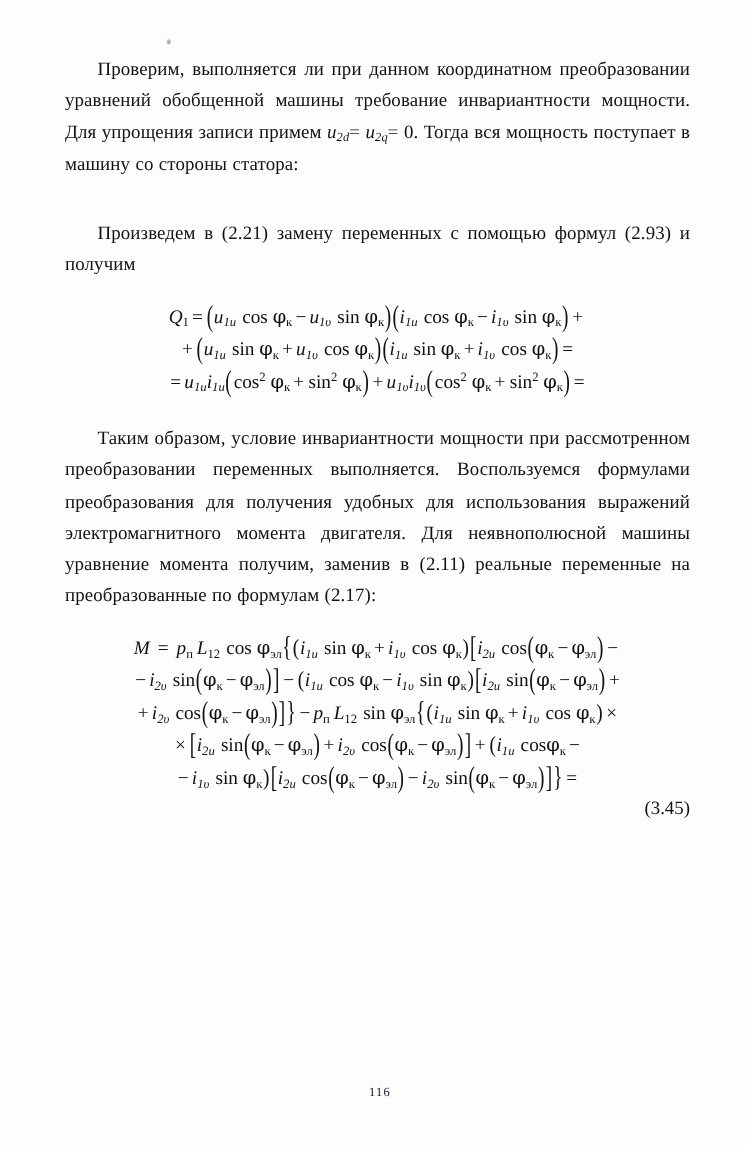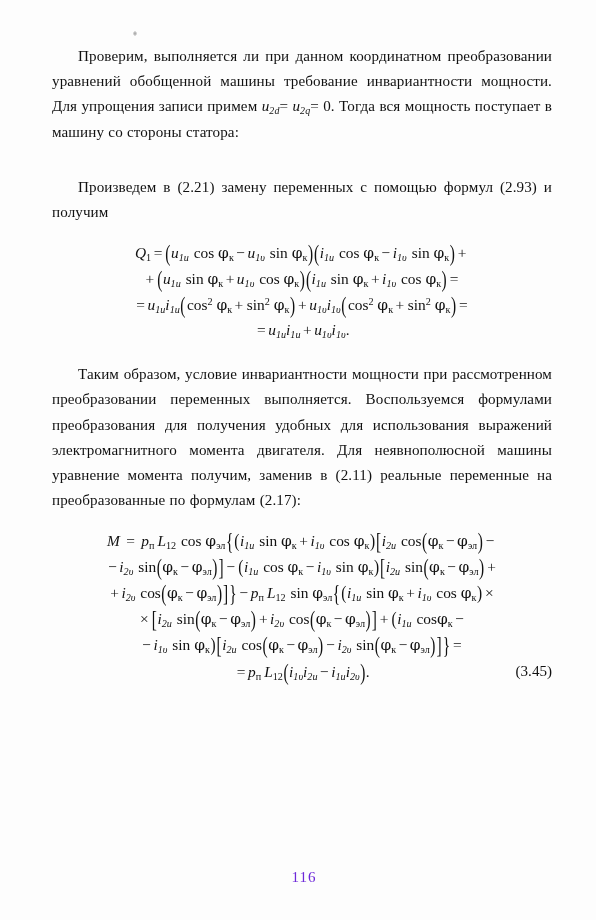--- a/index.html
+++ b/index.html
@@ -100,23 +100,23 @@
   .pth.sm { transform: scaleY(1.2); }
   .brc { transform: scaleY(1.5); }
   .sp2 { display: inline-block; width: 3px; }
 
   .folio {
     position: absolute;
     left: 12px;
     right: 0;
     top: 869px;
     text-align: center;
-    font-size: 15px;
-    font-family: "Liberation Serif", "DejaVu Serif", serif;
-    color: #6d28d9;
+    font-size: 10px;
+    font-family: "Liberation Serif", "DejaVu Serif", serif;
+    color: #0f172a;
     letter-spacing: 1px;
   }
 </style>
 </head>
 <body>
 
 <div class="page">
 
   <div class="speck"></div>
 
@@ -144,23 +144,20 @@
       </div>
 
       <div class="mrow">
         <span><span class="op">+</span><span class="pth">(</span><i class="v">u</i><sub>1<i>u</i></sub>&nbsp;<span class="fn">sin</span>&nbsp;<span class="gk">φ</span><sub class="rm">к</sub><span class="op">+</span><i class="v">u</i><sub>1<i>υ</i></sub>&nbsp;<span class="fn">cos</span>&nbsp;<span class="gk">φ</span><sub class="rm">к</sub><span class="pth">)</span><span class="pth">(</span><i class="v">i</i><sub>1<i>u</i></sub>&nbsp;<span class="fn">sin</span>&nbsp;<span class="gk">φ</span><sub class="rm">к</sub><span class="op">+</span><i class="v">i</i><sub>1<i>υ</i></sub>&nbsp;<span class="fn">cos</span>&nbsp;<span class="gk">φ</span><sub class="rm">к</sub><span class="pth">)</span><span class="op">=</span></span>
       </div>
 
       <div class="mrow">
         <span><span class="op">=</span><i class="v">u</i><sub>1<i>u</i></sub><i class="v">i</i><sub>1<i>u</i></sub><span class="pth">(</span><span class="fn">cos</span><sup>2</sup>&nbsp;<span class="gk">φ</span><sub class="rm">к</sub><span class="op">+</span><span class="fn">sin</span><sup>2</sup>&nbsp;<span class="gk">φ</span><sub class="rm">к</sub><span class="pth">)</span><span class="op">+</span><i class="v">u</i><sub>1<i>υ</i></sub><i class="v">i</i><sub>1<i>υ</i></sub><span class="pth">(</span><span class="fn">cos</span><sup>2</sup>&nbsp;<span class="gk">φ</span><sub class="rm">к</sub><span class="op">+</span><span class="fn">sin</span><sup>2</sup>&nbsp;<span class="gk">φ</span><sub class="rm">к</sub><span class="pth">)</span><span class="op">=</span></span>
       </div>
 
-      <div class="mrow tight">
-        <span><span class="op">=</span><i class="v">u</i><sub>1<i>u</i></sub><i class="v">i</i><sub>1<i>u</i></sub><span class="op">+</span><i class="v">u</i><sub>1<i>υ</i></sub><i class="v">i</i><sub>1<i>υ</i></sub>.</span>
-      </div>
 
     </div>
 
     <div class="gap-l"></div>
 
     <p class="body-par">
       Таким образом, условие инвариантности мощности при рассмотренном преобразовании переменных выполняется. Воспользуемся формулами преобразования для получения удобных для использования выражений электромагнитного момента двигателя. Для неявнополюсной машины уравнение момента получим, заменив в (2.11) реальные переменные на преобразованные по формулам (2.17):
     </p>
 
     <div class="gap-m"></div>
@@ -181,21 +178,20 @@
 
       <div class="mrow">
         <span><span class="op">×</span><span class="brk">[</span><i class="v">i</i><sub>2<i>u</i></sub>&nbsp;<span class="fn">sin</span><span class="pth">(</span><span class="gk">φ</span><sub class="rm">к</sub><span class="op">−</span><span class="gk">φ</span><sub class="rm">эл</sub><span class="pth">)</span><span class="op">+</span><i class="v">i</i><sub>2<i>υ</i></sub>&nbsp;<span class="fn">cos</span><span class="pth">(</span><span class="gk">φ</span><sub class="rm">к</sub><span class="op">−</span><span class="gk">φ</span><sub class="rm">эл</sub><span class="pth">)</span><span class="brk">]</span><span class="op">+</span><span class="pth sm">(</span><i class="v">i</i><sub>1<i>u</i></sub>&nbsp;<span class="fn">cos</span><span class="gk">φ</span><sub class="rm">к</sub><span class="op">−</span></span>
       </div>
 
       <div class="mrow">
         <span><span class="op">−</span><i class="v">i</i><sub>1<i>υ</i></sub>&nbsp;<span class="fn">sin</span>&nbsp;<span class="gk">φ</span><sub class="rm">к</sub><span class="pth sm">)</span><span class="brk">[</span><i class="v">i</i><sub>2<i>u</i></sub>&nbsp;<span class="fn">cos</span><span class="pth">(</span><span class="gk">φ</span><sub class="rm">к</sub><span class="op">−</span><span class="gk">φ</span><sub class="rm">эл</sub><span class="pth">)</span><span class="op">−</span><i class="v">i</i><sub>2<i>υ</i></sub>&nbsp;<span class="fn">sin</span><span class="pth">(</span><span class="gk">φ</span><sub class="rm">к</sub><span class="op">−</span><span class="gk">φ</span><sub class="rm">эл</sub><span class="pth">)</span><span class="brk">]</span><span class="brc">}</span><span class="op">=</span></span>
       </div>
 
       <div class="mrow">
-        <span><span class="op">=</span><i class="v">p</i><sub class="rm">п</sub><span class="sp2"></span><i class="v">L</i><sub class="rm">12</sub><span class="pth">(</span><i class="v">i</i><sub>1<i>υ</i></sub><i class="v">i</i><sub>2<i>u</i></sub><span class="op">−</span><i class="v">i</i><sub>1<i>u</i></sub><i class="v">i</i><sub>2<i>υ</i></sub><span class="pth">)</span>.</span>
         <span class="eqno">(3.45)</span>
       </div>
 
     </div>
 
     <div class="gap-l"></div>
 
 
   </div>
 

